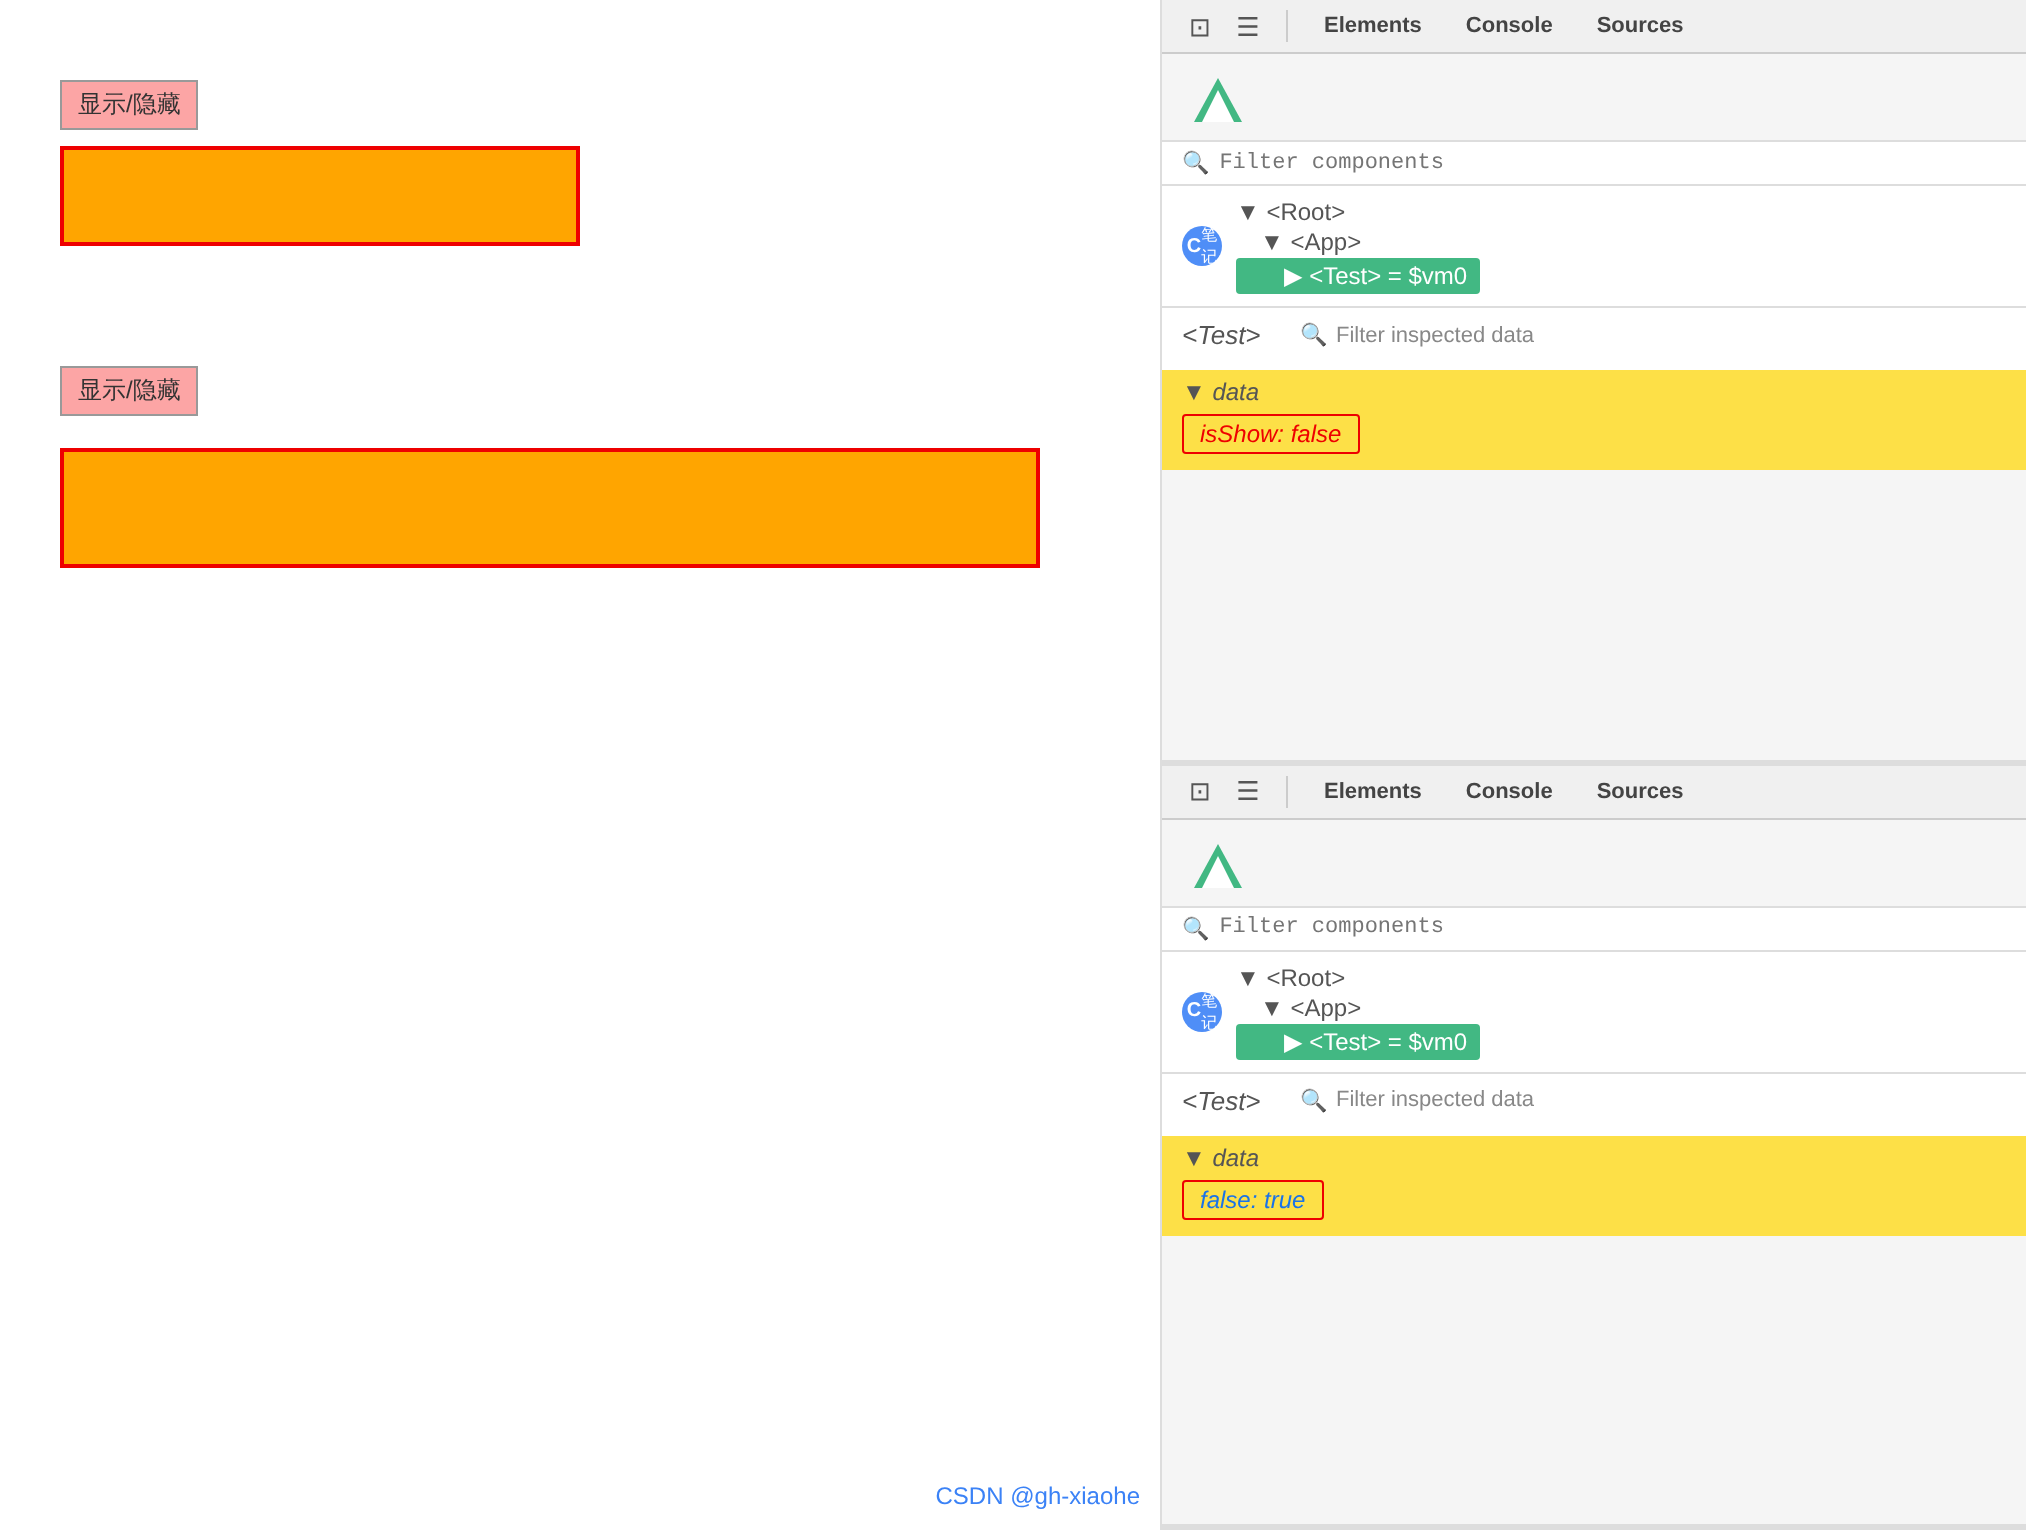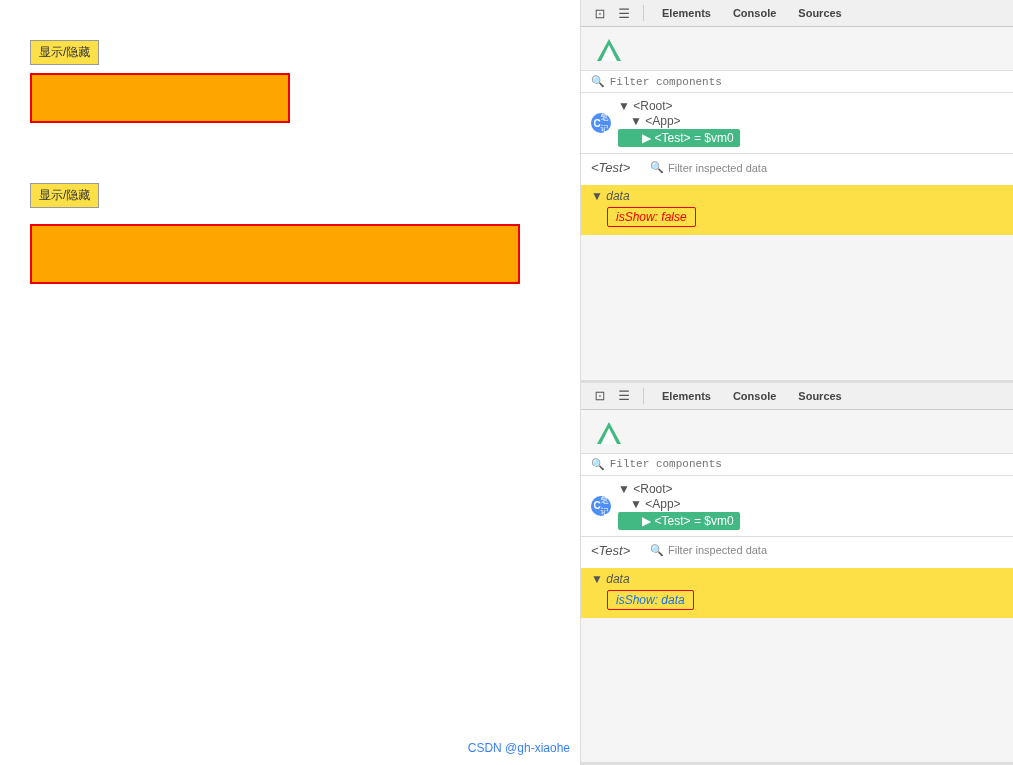--- a/index.html
+++ b/index.html
@@ -27,21 +27,21 @@
       padding: 20px 30px;
     }
 
     
     .top-section {
       margin-top: 20px;
     }
 
     .btn-show-hide {
       border: 1px solid #999;
-      background: #fde047;
+      background: #fca5a5;
       padding: 3px 8px;
       font-size: 12px;
       color: #333;
       cursor: pointer;
       margin-bottom: 8px;
       display: inline-block;
     }
 
     .orange-box-small {
       width: 260px;
@@ -238,21 +238,20 @@
       color: #555;
       margin-bottom: 4px;
     }
 
     .data-value-box {
       display: inline-block;
       border: 1.5px solid #e00;
       padding: 2px 8px;
       font-size: 12px;
       border-radius: 2px;
-      margin-left: 16px;
     }
 
     .val-false { color: #e00; }
     .val-true { color: #1a73e8; }
   </style>
 </head>
 <body>
 
 <div class="main-container">
 
@@ -364,19 +363,19 @@
           <span class="comp-tag">&lt;Test&gt;</span>
           <div class="filter-inspected">
             <span>🔍</span>
             <span>Filter inspected data</span>
           </div>
         </div>
       </div>
 
       <div class="data-section">
         <div class="data-label">▼ data</div>
-        <div class="data-value-box val-true">isShow: data</div>
+        <div class="data-value-box val-true">false: true</div>
       </div>
 
     </div>
 
   </div>
 </div>
 
 </body></html>

